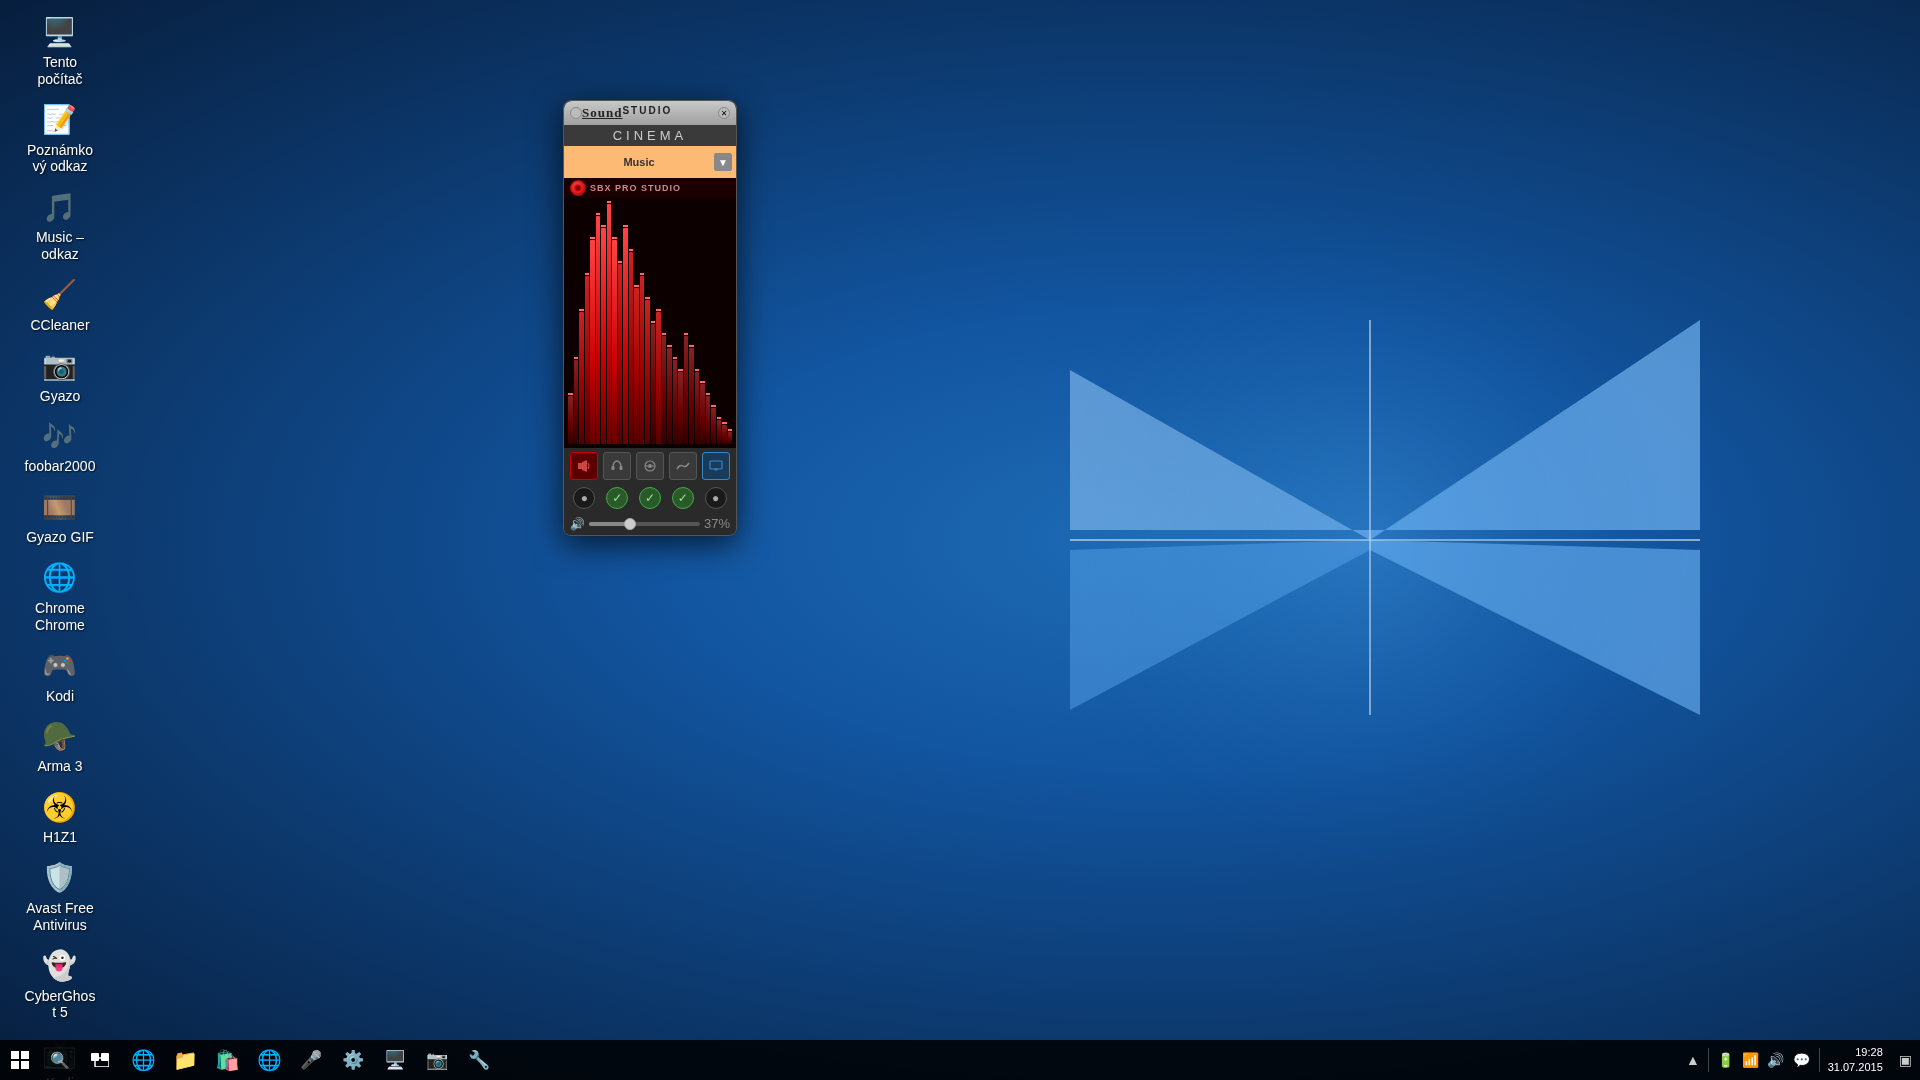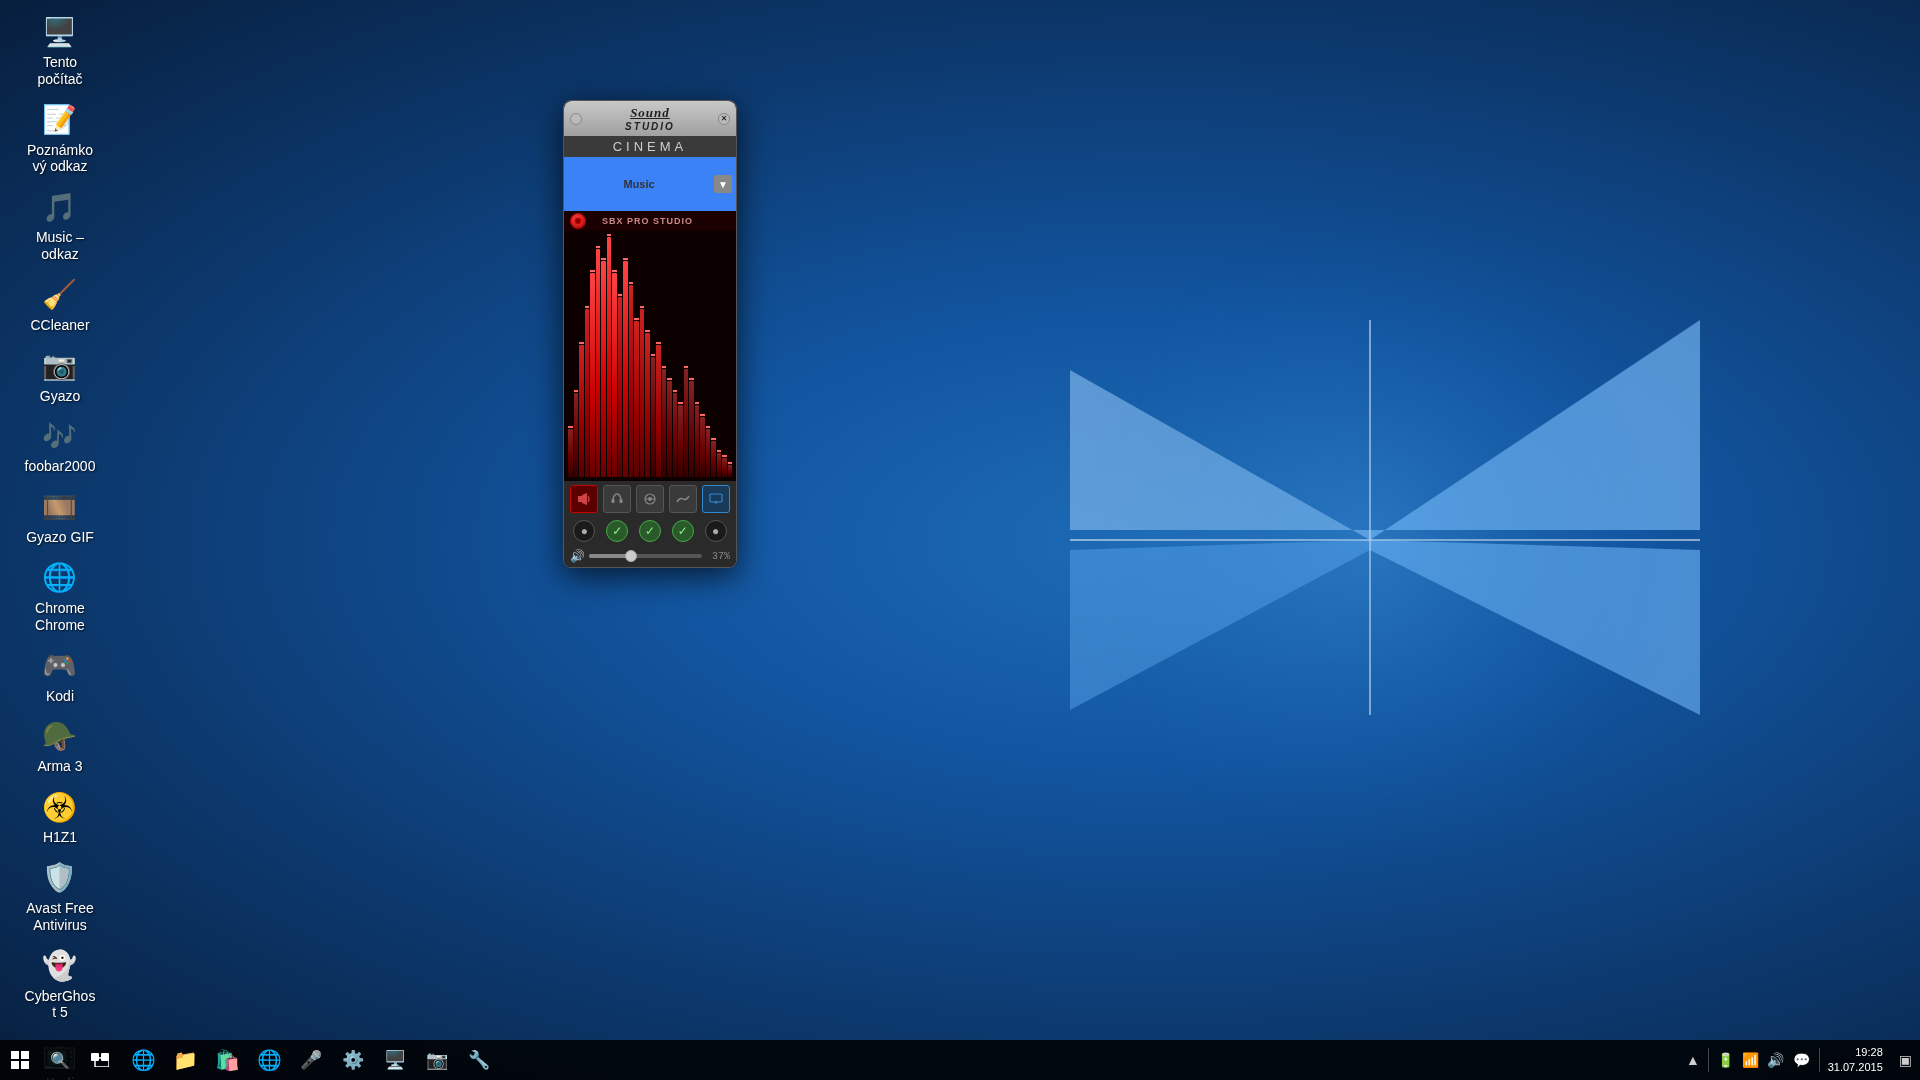--- a/index.html
+++ b/index.html
@@ -174,24 +174,23 @@
       background: linear-gradient(180deg, #c8c8c8 0%, #a0a0a0 100%);
       padding: 4px 6px;
       display: flex;
       align-items: center;
       justify-content: space-between;
       border-radius: 8px 8px 0 0;
     }
 
     .sb-title-text {
       display: flex;
-      flex-direction: column;
-      align-items: center;
+      flex-direction: row;
+      align-items: flex-start;
       flex: 1;
-      font-style: italic;
     }
 
     .sb-title-sound {
       font-size: 13px;
       font-weight: bold;
       color: #222;
       letter-spacing: 1px;
       font-family: Georgia, serif;
       text-decoration: underline;
     }
@@ -228,25 +227,25 @@
       background: #3a3a3a;
       text-align: center;
       padding: 3px;
       font-size: 13px;
       color: #ccc;
       letter-spacing: 4px;
       font-weight: 300;
     }
 
     .sb-mode-bar {
-      background: #3b82f6;
-      display: flex;
-      align-items: center;
-      justify-content: center;
-      padding: 18px 4px;
+      background: #fdba74;
+      display: flex;
+      align-items: center;
+      justify-content: center;
+      padding: 7px 4px;
       gap: 4px;
     }
 
     .sb-mode-label {
       font-size: 11px;
       color: #333;
       font-weight: bold;
       flex: 1;
       text-align: center;
     }
@@ -281,21 +280,20 @@
       display: flex;
       align-items: center;
       justify-content: center;
     }
 
     .sbx-label {
       font-size: 9px;
       color: #cc8888;
       letter-spacing: 1px;
       font-weight: bold;
-      margin-left: 12px;
     }
 
     
     .sb-visualizer {
       background: #0d0000;
       height: 250px;
       position: relative;
       overflow: hidden;
       display: flex;
       align-items: flex-end;
@@ -422,24 +420,23 @@
       width: 12px;
       height: 12px;
       background: #ccc;
       border-radius: 50%;
       border: 1px solid #aaa;
       cursor: pointer;
     }
 
     .vol-pct {
       color: #888;
-      font-size: 10px;
+      font-size: 13px;
       min-width: 24px;
       text-align: right;
-      font-family: Liberation Mono, monospace;
     }
 
     .taskbar-divider {
       width: 1px;
       height: 24px;
       background: #444;
     }
   </style>
 </head>
 <body>

